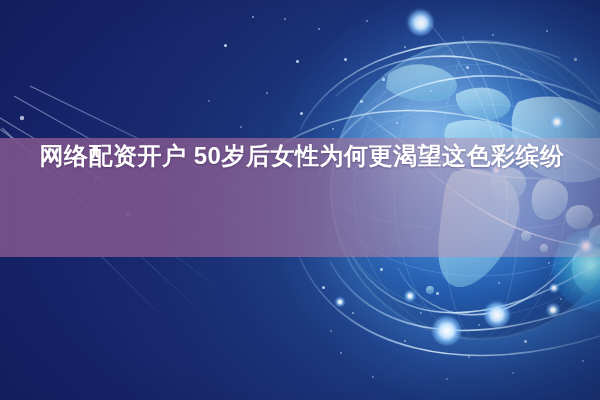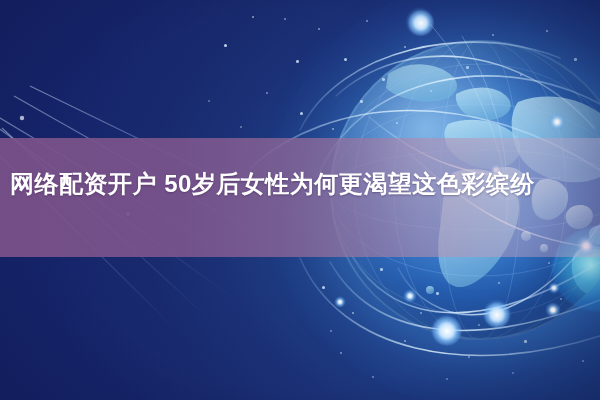--- a/index.html
+++ b/index.html
@@ -114,21 +114,21 @@
   }
 
   
   .headline {
     position: absolute;
     left: 0;
     top: 138px;
     width: 600px;
     height: 91px;
     display: flex;
-    flex-direction: column;
+    flex-direction: row;
     justify-content: center;
     box-sizing: border-box;
     padding: 0 6px;
   }
   .line {
     color: #ffffff;
     font-size: 24px;
     font-weight: 700;
     line-height: 36px;
     letter-spacing: 0.5px;

